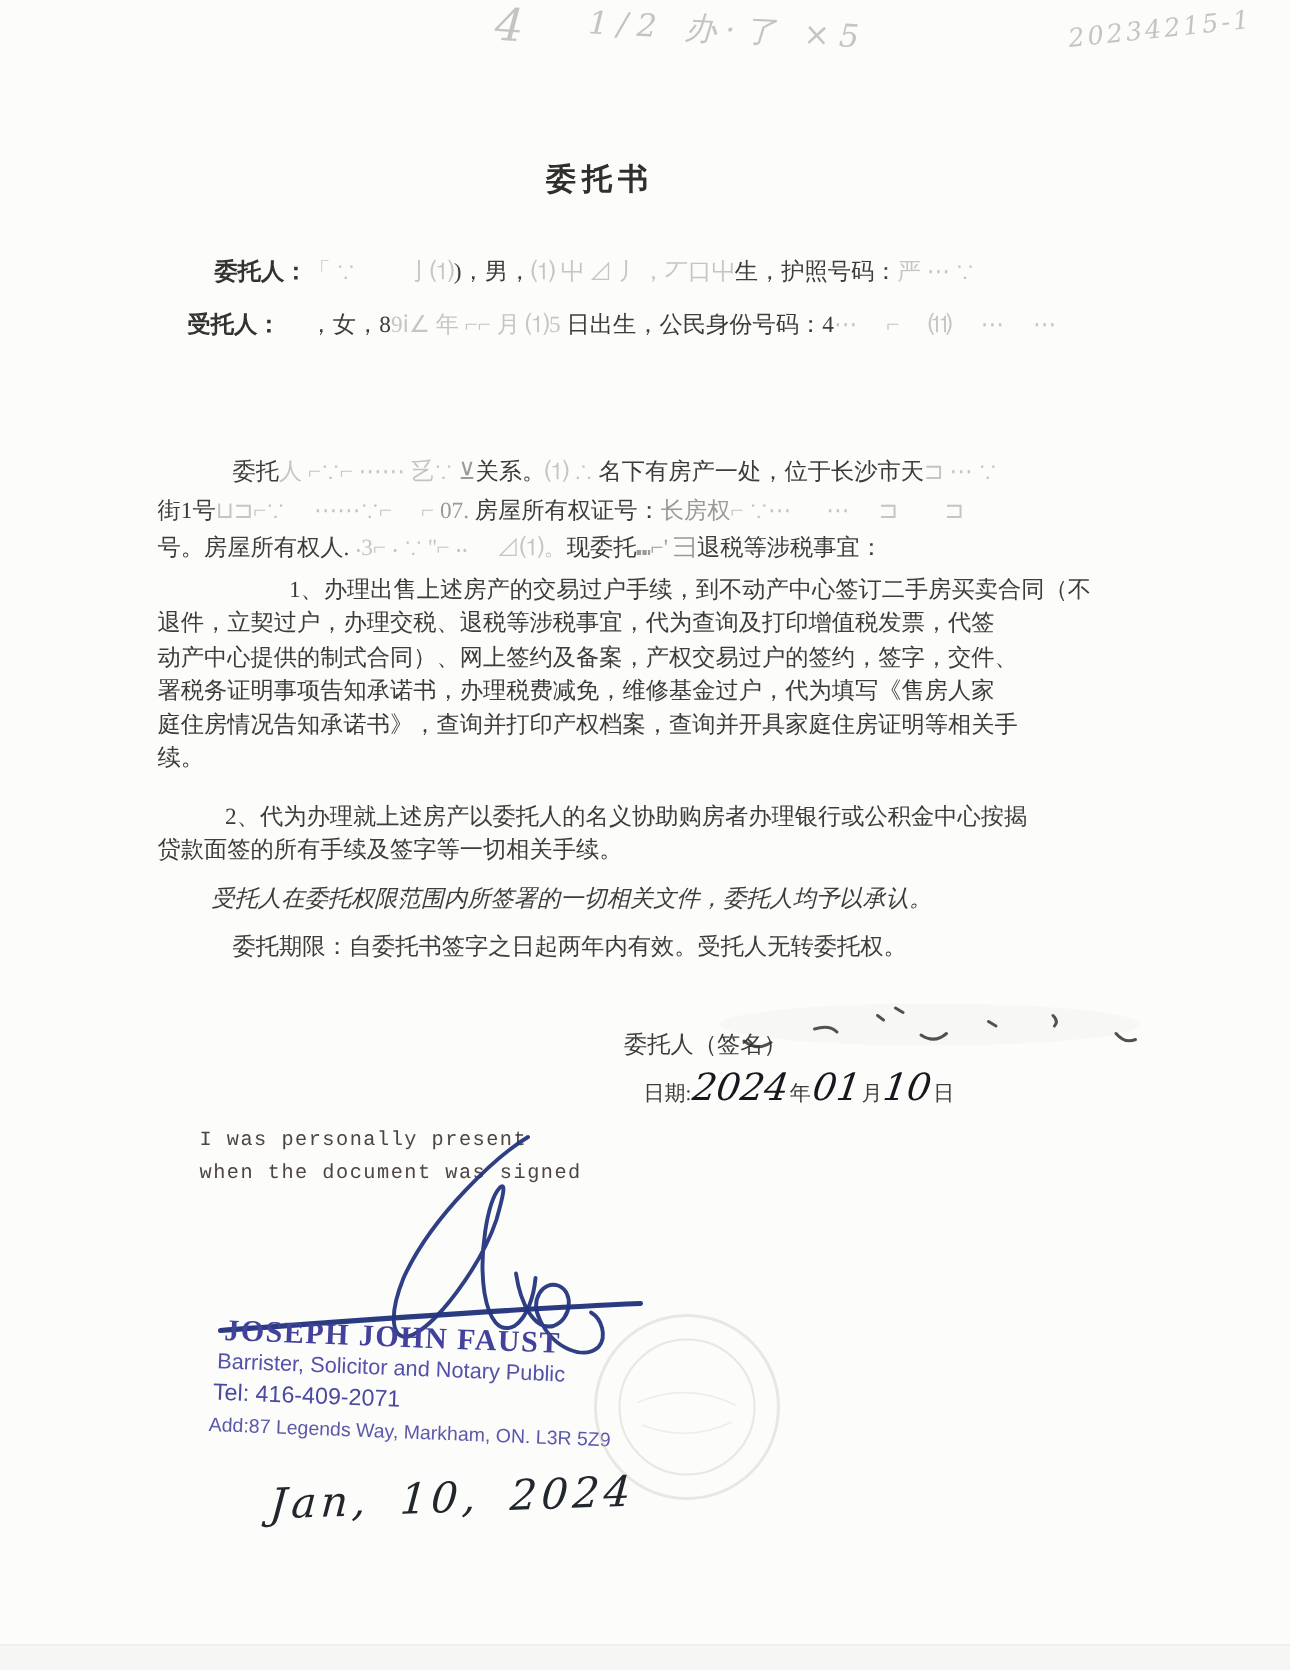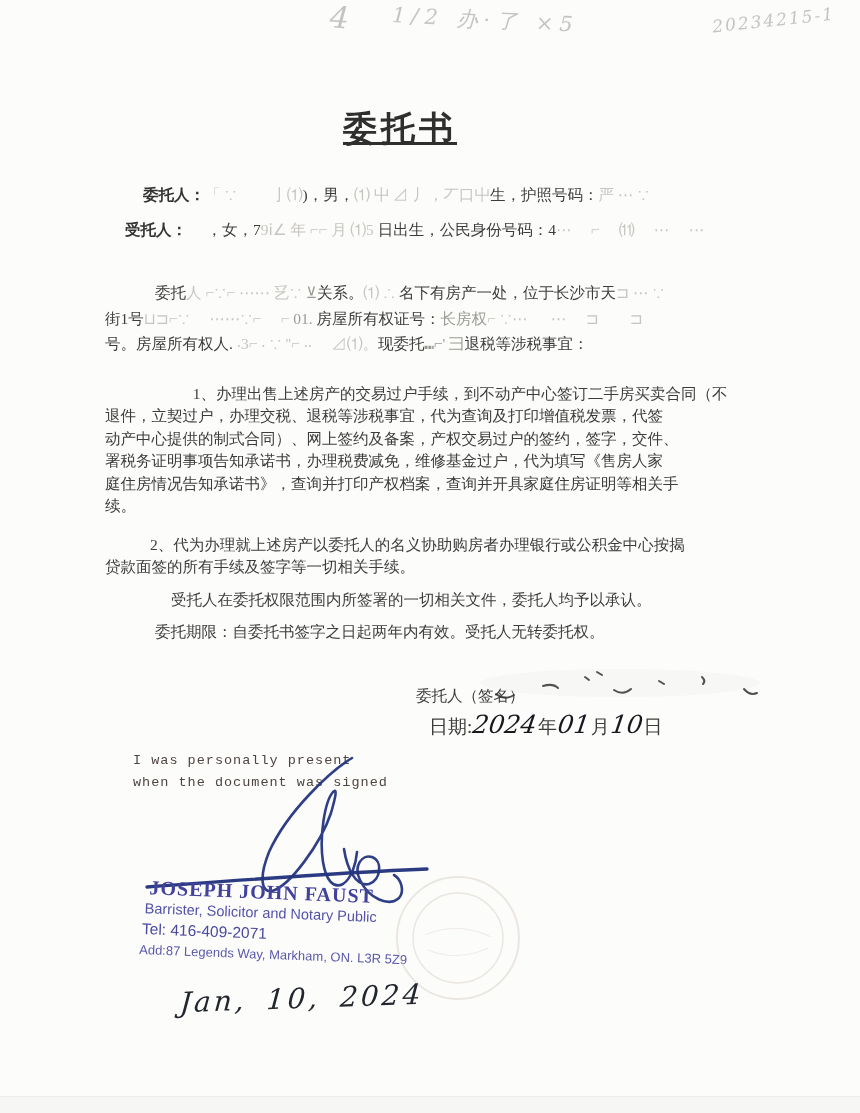--- a/index.html
+++ b/index.html
@@ -10,43 +10,43 @@
        background:#f6f6f4;border-top:1px solid #ededea;}
 
   
   .pencil{position:absolute;color:#c4c4c2;font-family:"DejaVu Serif", serif;font-style:italic;}
   #pencil-left{left:330px;top:0px;font-size:30px;transform:rotate(4deg);}
   #pencil-center{left:392px;top:6px;font-size:21px;transform:rotate(3deg);letter-spacing:6px;}
   #pencil-right{left:712px;top:10px;font-size:17px;transform:rotate(-6deg);letter-spacing:2px;}
 
   
   #doc-title{position:absolute;left:0;top:106px;width:800px;text-align:center;
-       font-size:34px;font-weight:bold;letter-spacing:4px;color:#2f2f2d;text-decoration:underline;}
+       font-size:20px;font-weight:bold;letter-spacing:4px;color:#2f2f2d;}
 
   
   .tblock{position:absolute;font-size:15.5px;color:#3c3c3a;}
   .tline{white-space:nowrap;}
   .seg-b{font-weight:bold;color:#333331;}
   .seg-f{color:#c6c5c0;filter:blur(0.4px);}
   .seg-s{color:#9b9a94;}
 
-  #party-block{left:125px;top:177px;width:690px;line-height:35px;}
-  #para-relationship{left:105px;top:280px;width:665px;line-height:25.5px;}
+  #party-block{left:125px;top:164px;width:690px;line-height:35px;}
+  #para-relationship{left:105px;top:302px;width:665px;line-height:25.5px;}
   #para-item1{left:105px;top:383px;width:665px;line-height:22.4px;}
   #para-item2{left:105px;top:534px;width:665px;line-height:22.4px;}
-  #para-ack{left:121px;top:589px;width:665px;line-height:22px;}
+  #para-ack{left:91px;top:589px;width:665px;line-height:22px;font-style:italic;}
   #para-term{left:105px;top:621px;width:665px;line-height:22px;}
 
   
   #principal-sign-line{position:absolute;left:416px;top:686px;font-size:15.5px;color:#3c3c3a;}
   #date-line{position:absolute;left:428px;top:712px;font-size:15.5px;color:#3c3c3a;
        display:flex;align-items:baseline;}
   .hand{font-family:"DejaVu Serif", serif;font-style:italic;color:#17171d;
        font-size:25px;transform:skewX(-8deg);display:inline-block;line-height:1;}
-  #date-line .printed{font-size:19px;color:#3c3c3a;margin:0 1px;}
+  #date-line .printed{font-size:14px;color:#3c3c3a;margin:0 1px;}
 
   
   #attestation{position:absolute;left:133px;top:750px;font-family:"Liberation Mono", monospace;
        font-size:13.5px;line-height:22px;color:#4d4541;letter-spacing:1px;}
 
   
   #notary-stamp{position:absolute;left:142px;top:876px;width:330px;
        transform:rotate(2.2deg);transform-origin:left top;color:#4a49a2;}
   #stamp-name{font-family:"Liberation Serif", serif;font-weight:bold;font-size:20px;
        letter-spacing:1px;color:#42419b;margin:0 0 1px 8px;}
@@ -70,26 +70,26 @@
 <div id="scan-page">
 
   <div id="pencil-left" class="pencil">4</div>
   <div id="pencil-center" class="pencil">1/2 办·了 ×5</div>
   <div id="pencil-right" class="pencil">20234215-1</div>
 
   <div id="doc-title">委托书</div>
 
   <div id="party-block" class="tblock">
       <div class="tline" style="padding-left: 18px;"><span class="seg-b">委托人：</span><span class="seg-f">「 ∵　 　亅⑴</span><span>)，男，</span><span class="seg-f">⑴ 屮 ⊿ 丿，丆口屮</span><span>生，护照号码：</span><span class="seg-f">严 ⋯ ∵</span></div>
-      <div class="tline"><span class="seg-b">受托人：</span><span class="seg-f">　 </span><span>，女，7</span><span class="seg-f">9ⅰ∠ 年 ⌐⌐ 月 ⑴5 </span><span>日出生，公民身份号码：4</span><span class="seg-f">⋯ 　⌐ 　⑾ 　⋯ 　⋯</span></div>
+      <div class="tline"><span class="seg-b">受托人：</span><span class="seg-f">　 </span><span>，女，8</span><span class="seg-f">9ⅰ∠ 年 ⌐⌐ 月 ⑴5 </span><span>日出生，公民身份号码：4</span><span class="seg-f">⋯ 　⌐ 　⑾ 　⋯ 　⋯</span></div>
     </div>
 
   <div id="para-relationship" class="tblock">
       <div class="tline" style="padding-left: 50px;"><span>委托</span><span class="seg-f">人 ⌐∵⌐ ⋯⋯ 乥∵ </span><span class="seg-s">⊻</span><span>关系。</span><span class="seg-f">⑴ ∴ </span><span>名下有房产一处，位于长沙市天</span><span class="seg-f">⊐ ⋯ ∵</span></div>
-      <div class="tline"><span>街1号</span><span class="seg-f">⊔⊐⌐∵　 ⋯⋯∵⌐ 　⌐ </span><span class="seg-s">01. </span><span>房屋所有权证号：</span><span class="seg-s">长房权</span><span class="seg-f">⌐ ∵⋯ 　 ⋯ 　⊐　　⊐</span></div>
+      <div class="tline"><span>街1号</span><span class="seg-f">⊔⊐⌐∵　 ⋯⋯∵⌐ 　⌐ </span><span class="seg-s">07. </span><span>房屋所有权证号：</span><span class="seg-s">长房权</span><span class="seg-f">⌐ ∵⋯ 　 ⋯ 　⊐　　⊐</span></div>
       <div class="tline"><span>号。房屋所有权人.</span><span class="seg-f"> ⸳3⌐ ⸳ ∵ ''⌐ ⸳⸳ 　⊿⑴。</span><span>现委托</span><span class="seg-s">⑉⌐' 彐</span><span>退税等涉税事宜：</span></div>
     </div>
   <div id="para-item1" class="tblock">
       <div class="tline" style="padding-left: 45px; text-align: center;"><span>1、办理出售上述房产的交易过户手续，到不动产中心签订二手房买卖合同（不</span></div>
       <div class="tline"><span>退件，立契过户，办理交税、退税等涉税事宜，代为查询及打印增值税发票，代签</span></div>
       <div class="tline"><span>动产中心提供的制式合同）、网上签约及备案，产权交易过户的签约，签字，交件、</span></div>
       <div class="tline"><span>署税务证明事项告知承诺书，办理税费减免，维修基金过户，代为填写《售房人家</span></div>
       <div class="tline"><span>庭住房情况告知承诺书》，查询并打印产权档案，查询并开具家庭住房证明等相关手</span></div>
       <div class="tline"><span>续。</span></div>
     </div>

